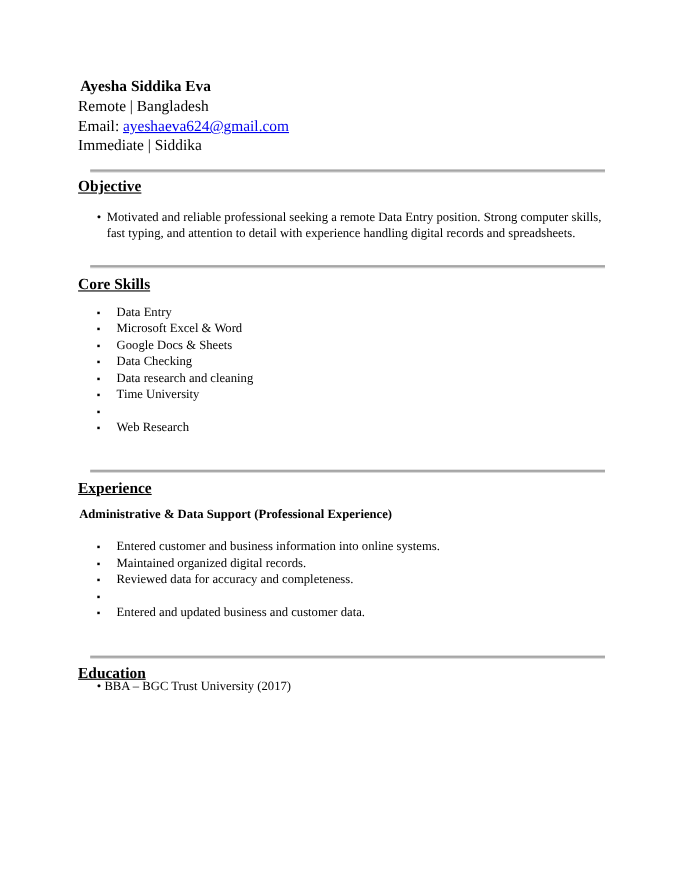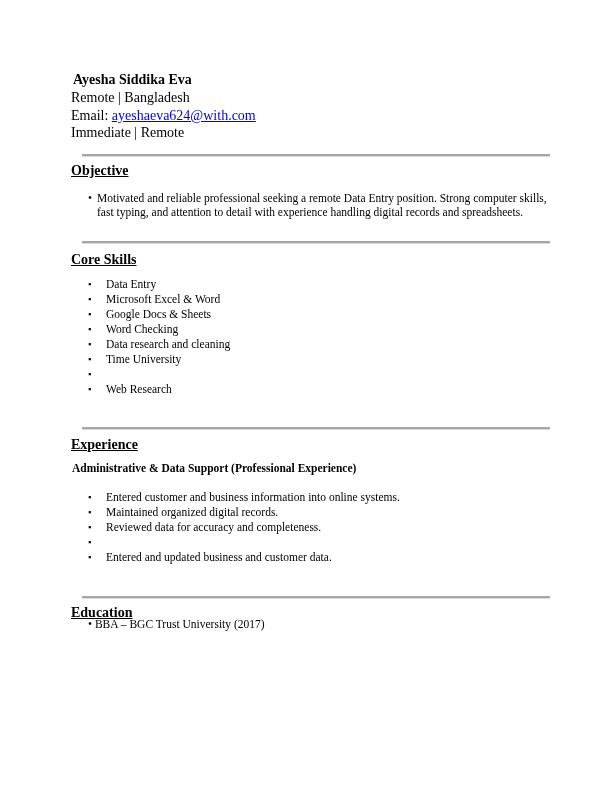--- a/index.html
+++ b/index.html
@@ -20,38 +20,38 @@
   .list li .dot { position: absolute; left: 0; top: 0; font-size: 9px; }
   .job-title { position: absolute; left: 72px; top: 462px; font-size: 11.5px; font-weight: bold; }
   .edu { position: absolute; left: 88px; top: 618px; font-size: 11.5px; white-space: nowrap; }
 </style>
 </head>
 <body>
 
 <div class="abs name">Ayesha Siddika Eva</div>
 <div class="abs hline" style="top:90px;">Remote | Bangladesh</div>
 <div class="abs hline" style="top:108px;">
-  <span>Email: </span><a class="email-link">ayeshaeva624@with.com</a>
+  <span>Email: </span><a class="email-link">ayeshaeva624@gmail.com</a>
 </div>
-<div class="abs hline" style="top:125px;">Immediate | Remote</div>
+<div class="abs hline" style="top:125px;">Immediate | Siddika</div>
 
 <div class="rule" style="top:154px;"></div>
 <div class="sec-title" style="top:163px;">Objective</div>
 <div class="obj">
   <span class="bullet">•</span>
   <span class="txt">Motivated and reliable professional seeking a remote Data Entry position. Strong computer skills, fast typing, and attention to detail with experience handling digital records and spreadsheets.</span>
 </div>
 
 <div class="rule" style="top:241px;"></div>
 <div class="sec-title" style="top:252px;">Core Skills</div>
 <ul class="list" style="top:277px;">
   <li><span class="dot">▪</span><span>Data Entry</span></li>
   <li><span class="dot">▪</span><span>Microsoft Excel &amp; Word</span></li>
   <li><span class="dot">▪</span><span>Google Docs &amp; Sheets</span></li>
-  <li><span class="dot">▪</span><span>Word Checking</span></li>
+  <li><span class="dot">▪</span><span>Data Checking</span></li>
   <li><span class="dot">▪</span><span>Data research and cleaning</span></li>
   <li><span class="dot">▪</span><span>Time University</span></li>
   <li><span class="dot">▪</span></li>
   <li><span class="dot">▪</span><span>Web Research</span></li>
 </ul>
 
 <div class="rule" style="top:427px;"></div>
 <div class="sec-title" style="top:437px;">Experience</div>
 <div class="job-title">Administrative &amp; Data Support (Professional Experience)</div>
 <ul class="list" style="top:490px;">

